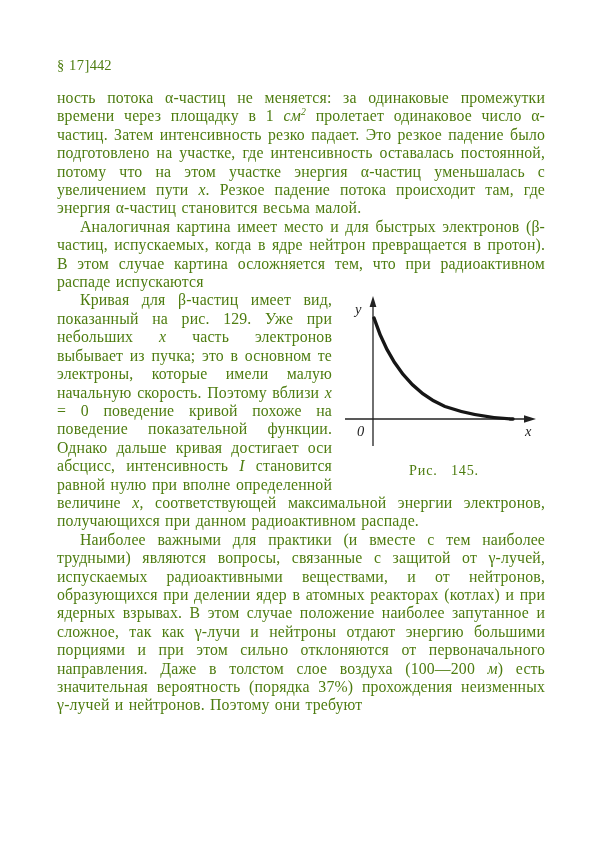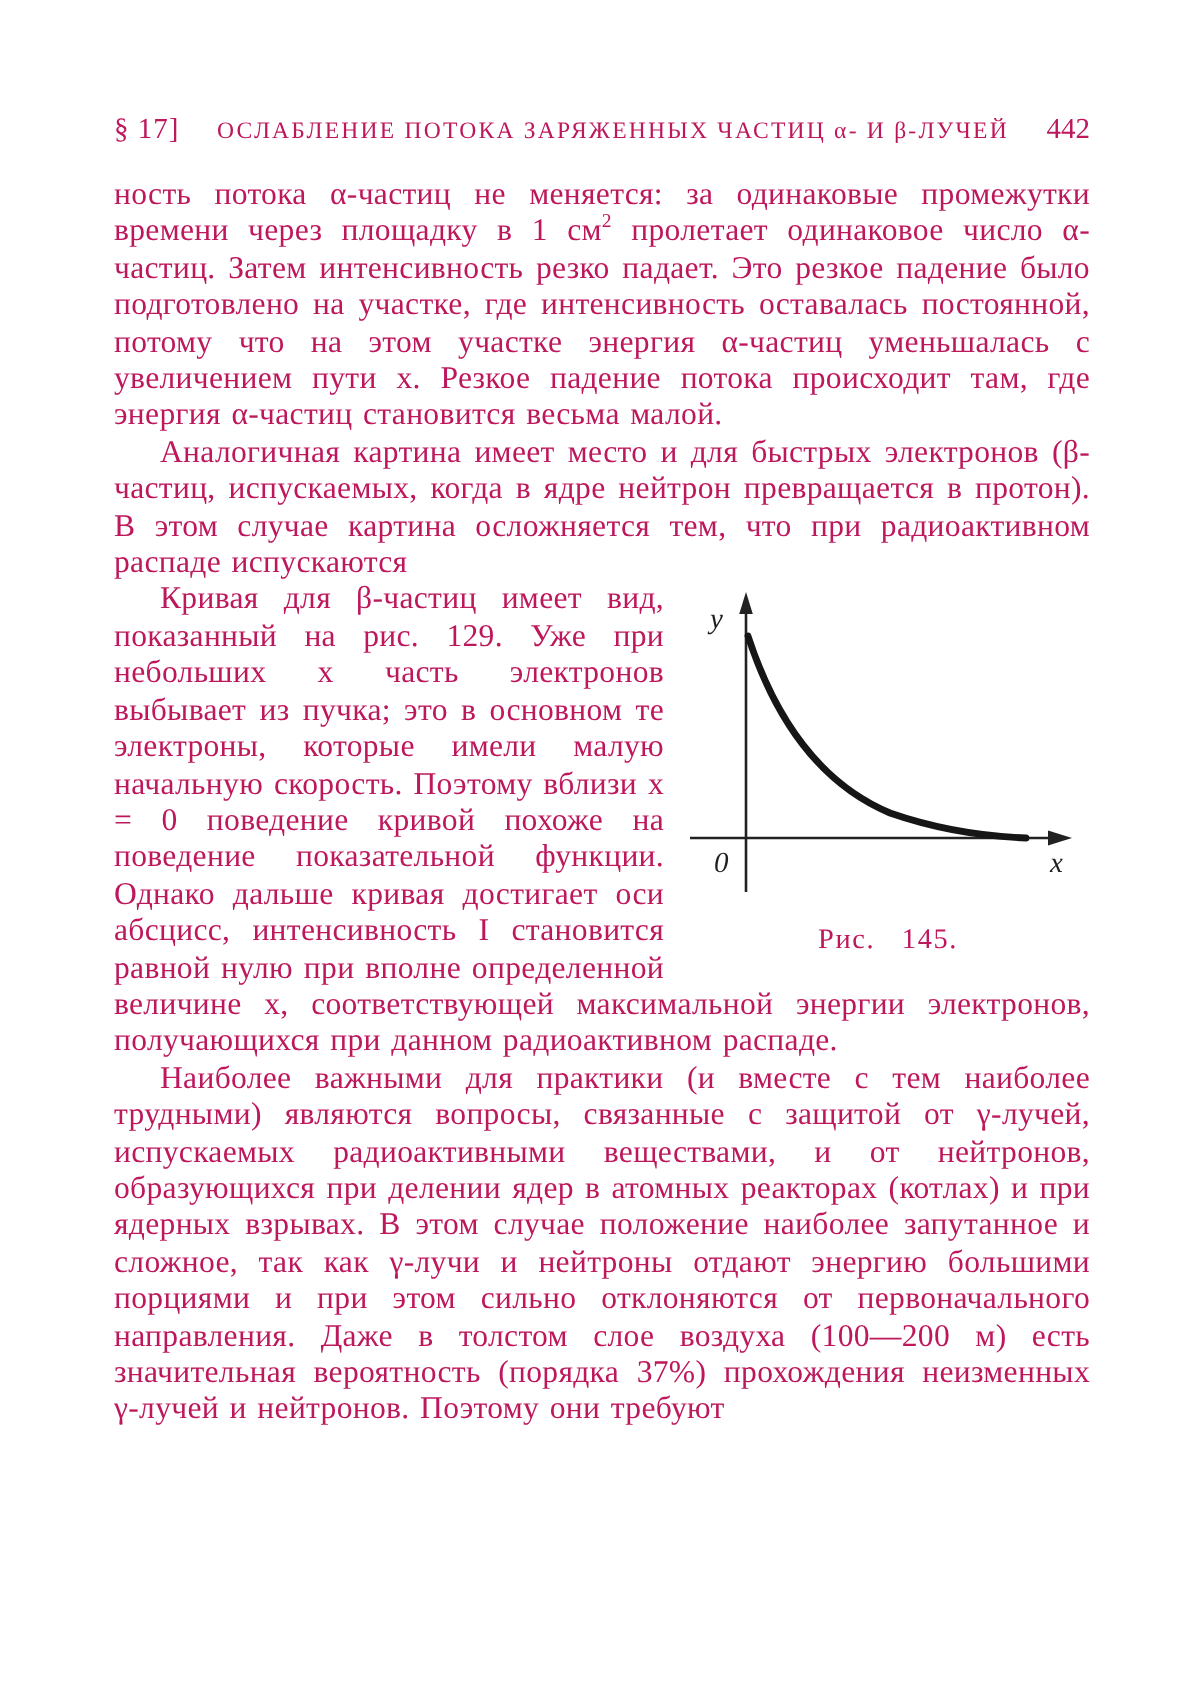--- a/index.html
+++ b/index.html
@@ -3,21 +3,21 @@
 <meta charset="utf-8">
 <style>
   html,body{margin:0;padding:0;background:#ffffff;}
   .page{
     position:relative;
     width:600px;height:842px;
     background:#ffffff;
     box-sizing:border-box;
     padding:57px 55px 0 57px;
     font-family:"Liberation Serif","DejaVu Serif",serif;
-    color:#be185d;
+    color:#4d7c0f;
     overflow:hidden;
   }
   
   .runhead{
     display:flex;align-items:baseline;
     margin-bottom:15px;
     white-space:nowrap;
   }
   .runhead .section{font-size:14.5px;letter-spacing:.5px;}
   .runhead .title{
@@ -29,21 +29,21 @@
   
   main{
     font-size:15.8px;
     line-height:18.4px;
     text-align:justify;
     word-spacing:1.2px;
     letter-spacing:.15px;
   }
   main p{margin:0;}
   p.indent{text-indent:23px;}
-  .it{}
+  .it{font-style:italic;}
   .sup{vertical-align:super;font-size:.62em;line-height:0;}
   
   figure.fig{
     float:right;
     width:202px;
     margin:3px 0 10px 11px;
     padding:0;
   }
   figure.fig svg{display:block;}
   figure.fig svg text{
@@ -66,21 +66,20 @@
   .arrow{fill:#222222;stroke:none;}
   .curve{stroke:#161616;stroke-width:3.4;fill:none;stroke-linecap:round;}
 </style>
 </head>
 <body>
 
 <div class="page">
 
   <header class="runhead">
     <span class="section">§ 17]</span>
-    <span class="title">ОСЛАБЛЕНИЕ ПОТОКА ЗАРЯЖЕННЫХ ЧАСТИЦ α- И β-ЛУЧЕЙ</span>
     <span class="pageno">442</span>
   </header>
 
   <main>
 
     <p>ность потока α-частиц не меняется: за одинаковые промежутки времени через площадку в 1 <span class="it">см</span><span class="it sup">2</span> пролетает одинаковое число α-частиц. Затем интенсивность резко падает. Это резкое падение было подготовлено на участке, где интенсивность оставалась постоянной, потому что на этом участке энергия α-частиц уменьшалась с увеличением пути <span class="it">x</span>. Резкое падение потока происходит там, где энергия α-частиц становится весьма малой.</p>
 
     <p class="indent">Аналогичная картина имеет место и для быстрых электронов (β-частиц, испускаемых, когда в ядре нейтрон превращается в протон). В этом случае картина осложняется тем, что при радиоактивном распаде испускаются</p>
 
     <div>

